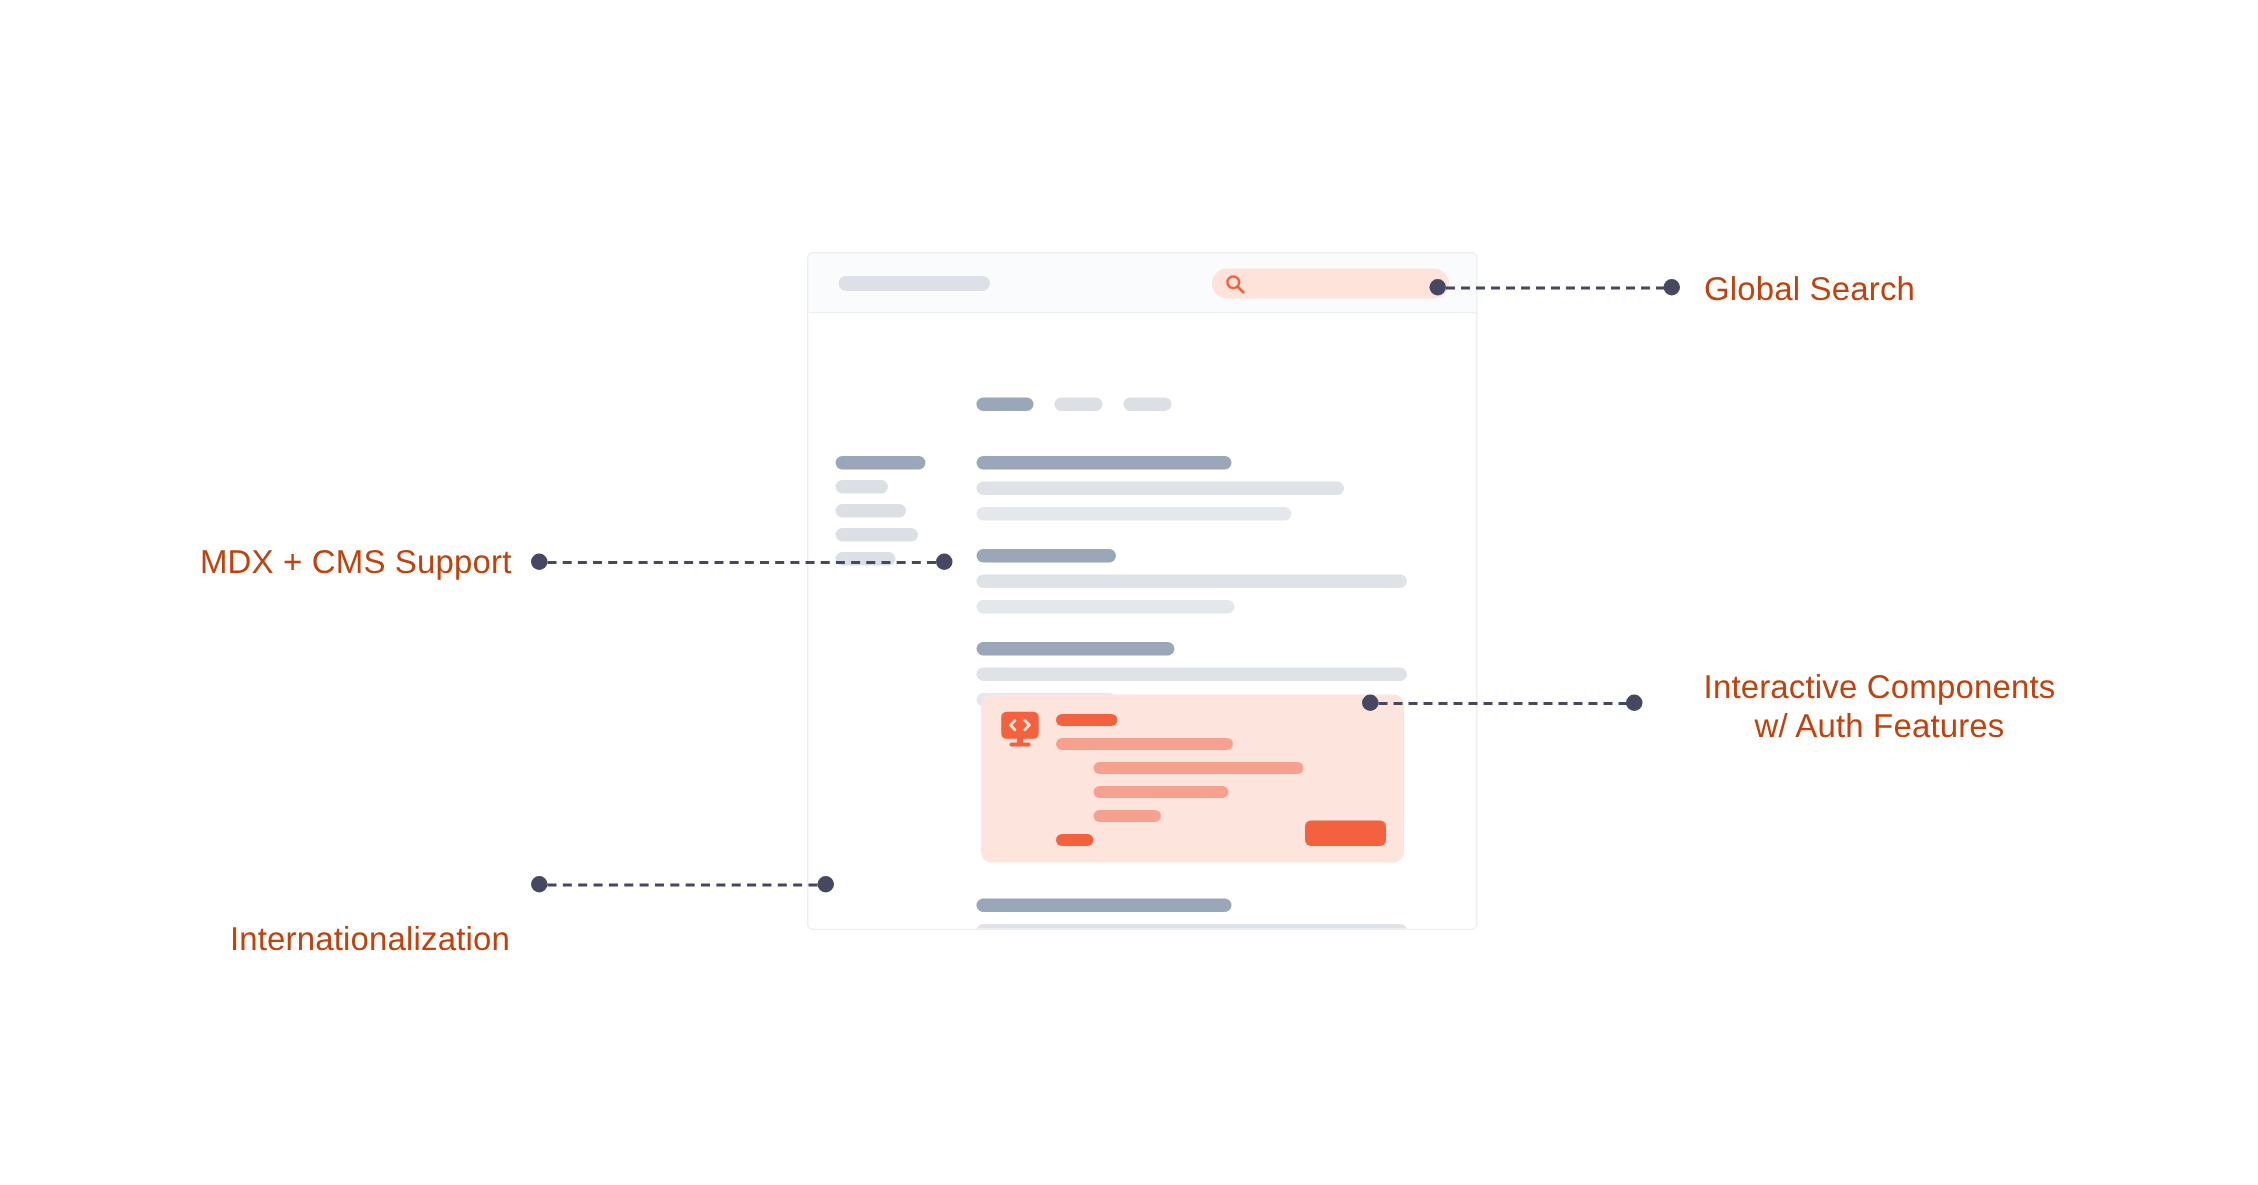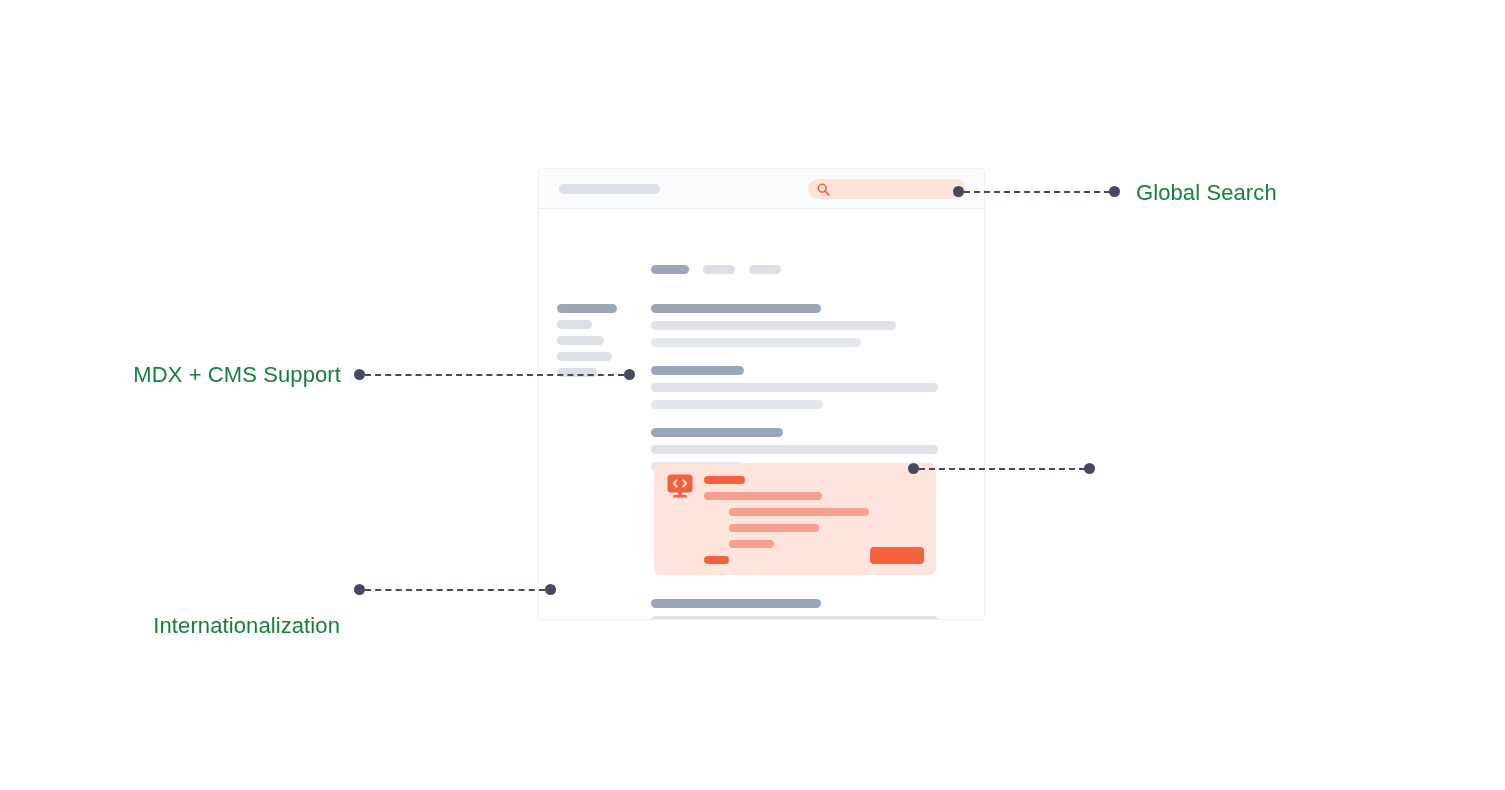--- a/index.html
+++ b/index.html
@@ -15,21 +15,21 @@
   #stage {
     position: relative;
     width: 1505px;
     height: 790px;
     background: #ffffff;
   }
 
   
   .anno-label {
     position: absolute;
-    color: #15803d;
+    color: #c2410c;
     font-size: 22px;
     font-weight: 500;
     letter-spacing: 0.1px;
     white-space: nowrap;
     line-height: 1.18;
   }
   .anno-label.left  { text-align: right; padding-left: 48px; }
   .anno-label.right { text-align: left; }
   .anno-label.center2 { text-align: center; white-space: normal; }
 
@@ -235,19 +235,23 @@
   <div class="anno-label right" style="left:1136px; top:180px;">Global Search</div>
 
   <div class="anno-label left" style="left:0px; width:341px; top:362px;">MDX + CMS Support</div>
   <div class="dot" style="left:354px; top:369px;"></div>
   <div class="dash-line" style="left:365px; top:374px; width:259px;"></div>
   <div class="dot" style="left:624px; top:369px;"></div>
 
   <div class="dot" style="left:908px; top:463px;"></div>
   <div class="dash-line" style="left:919px; top:468px; width:166px;"></div>
   <div class="dot" style="left:1084px; top:463px;"></div>
+  <div class="anno-label center2" style="left:1108px; width:290px; top:445px;">
+    <div>Interactive Components</div>
+    <div>w/ Auth Features</div>
+  </div>
 
   <div class="anno-label left" style="left:0px; width:340px; top:577px;margin-top:36px;">Internationalization</div>
   <div class="dot" style="left:354px; top:584px;"></div>
   <div class="dash-line" style="left:365px; top:589px; width:180px;"></div>
   <div class="dot" style="left:545px; top:584px;"></div>
 
 </div>
 
 </body></html>

